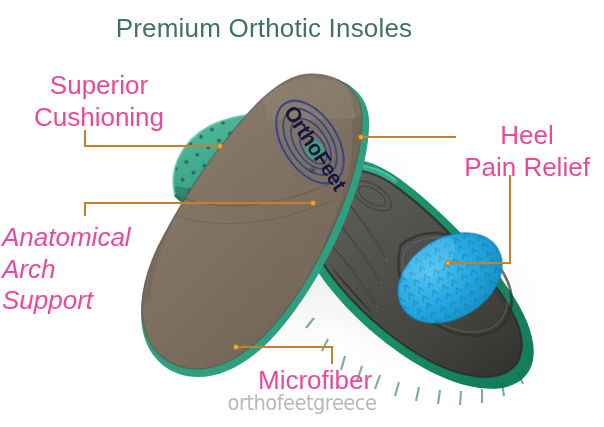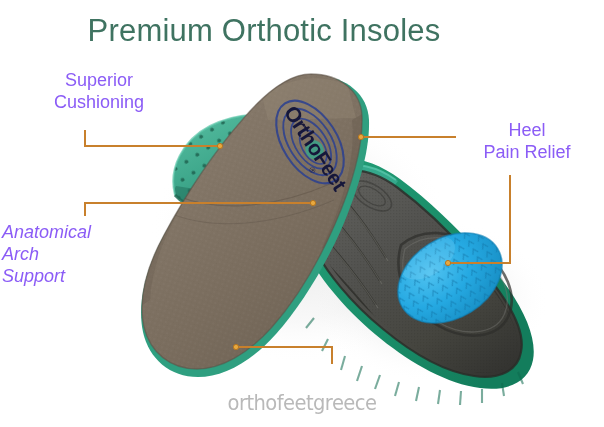--- a/index.html
+++ b/index.html
@@ -19,33 +19,33 @@
     overflow: hidden;
   }
 
   
   #page-title {
     position: absolute;
     top: 14px;
     left: 0;
     width: 528px;
     text-align: center;
-    font-size: 31px;
+    font-size: 26px;
     font-weight: 400;
     letter-spacing: .2px;
     color: #3f7361;
     line-height: 1.1;
     white-space: nowrap;
   }
 
   
   .callout {
     position: absolute;
-    color: #8b5cf6;
-    font-size: 18px;
+    color: #ec4899;
+    font-size: 26px;
     font-weight: 400;
     line-height: 1.22;
     white-space: pre-line;
   }
   #label-superior-cushioning {
     top: 70px; left: 8px; width: 182px;
     text-align: center;
   }
   #label-anatomical-arch-support {
     top: 222px; left: 2px; width: 190px;
@@ -388,16 +388,17 @@
   <div class="callout" id="label-superior-cushioning">Superior
 Cushioning</div>
 
   <div class="callout" id="label-anatomical-arch-support">Anatomical
 Arch
 Support</div>
 
   <div class="callout" id="label-heel-pain-relief">Heel
 Pain Relief</div>
 
+  <div class="callout" id="label-microfiber">Microfiber</div>
 
   <div id="watermark">orthofeetgreece</div>
 
 </div>
 
 </body></html>

